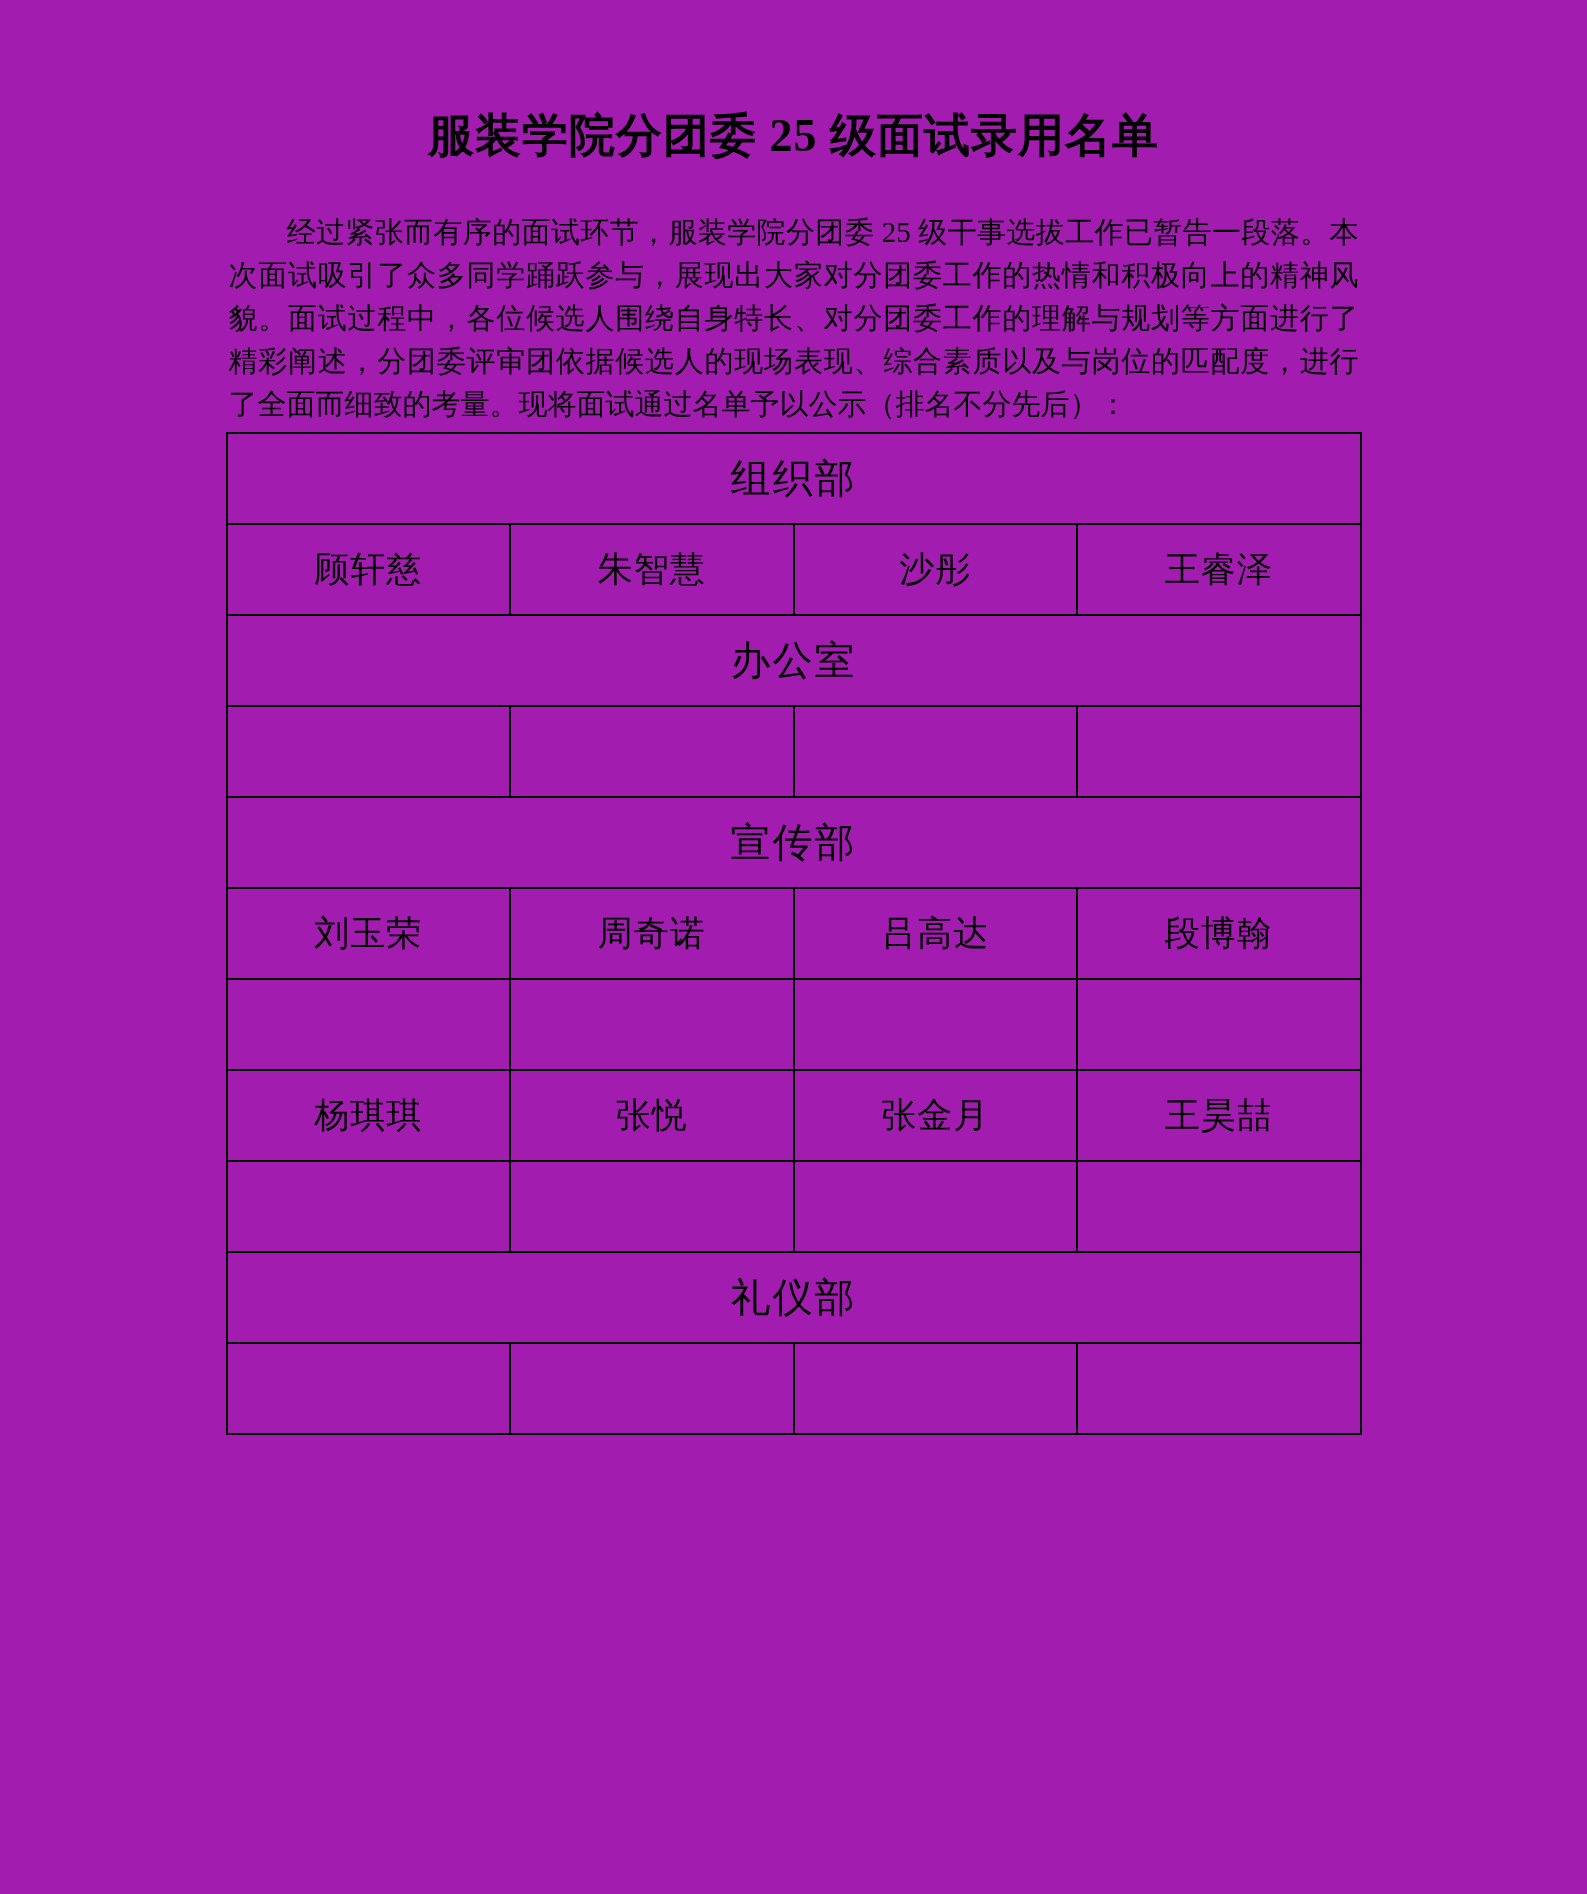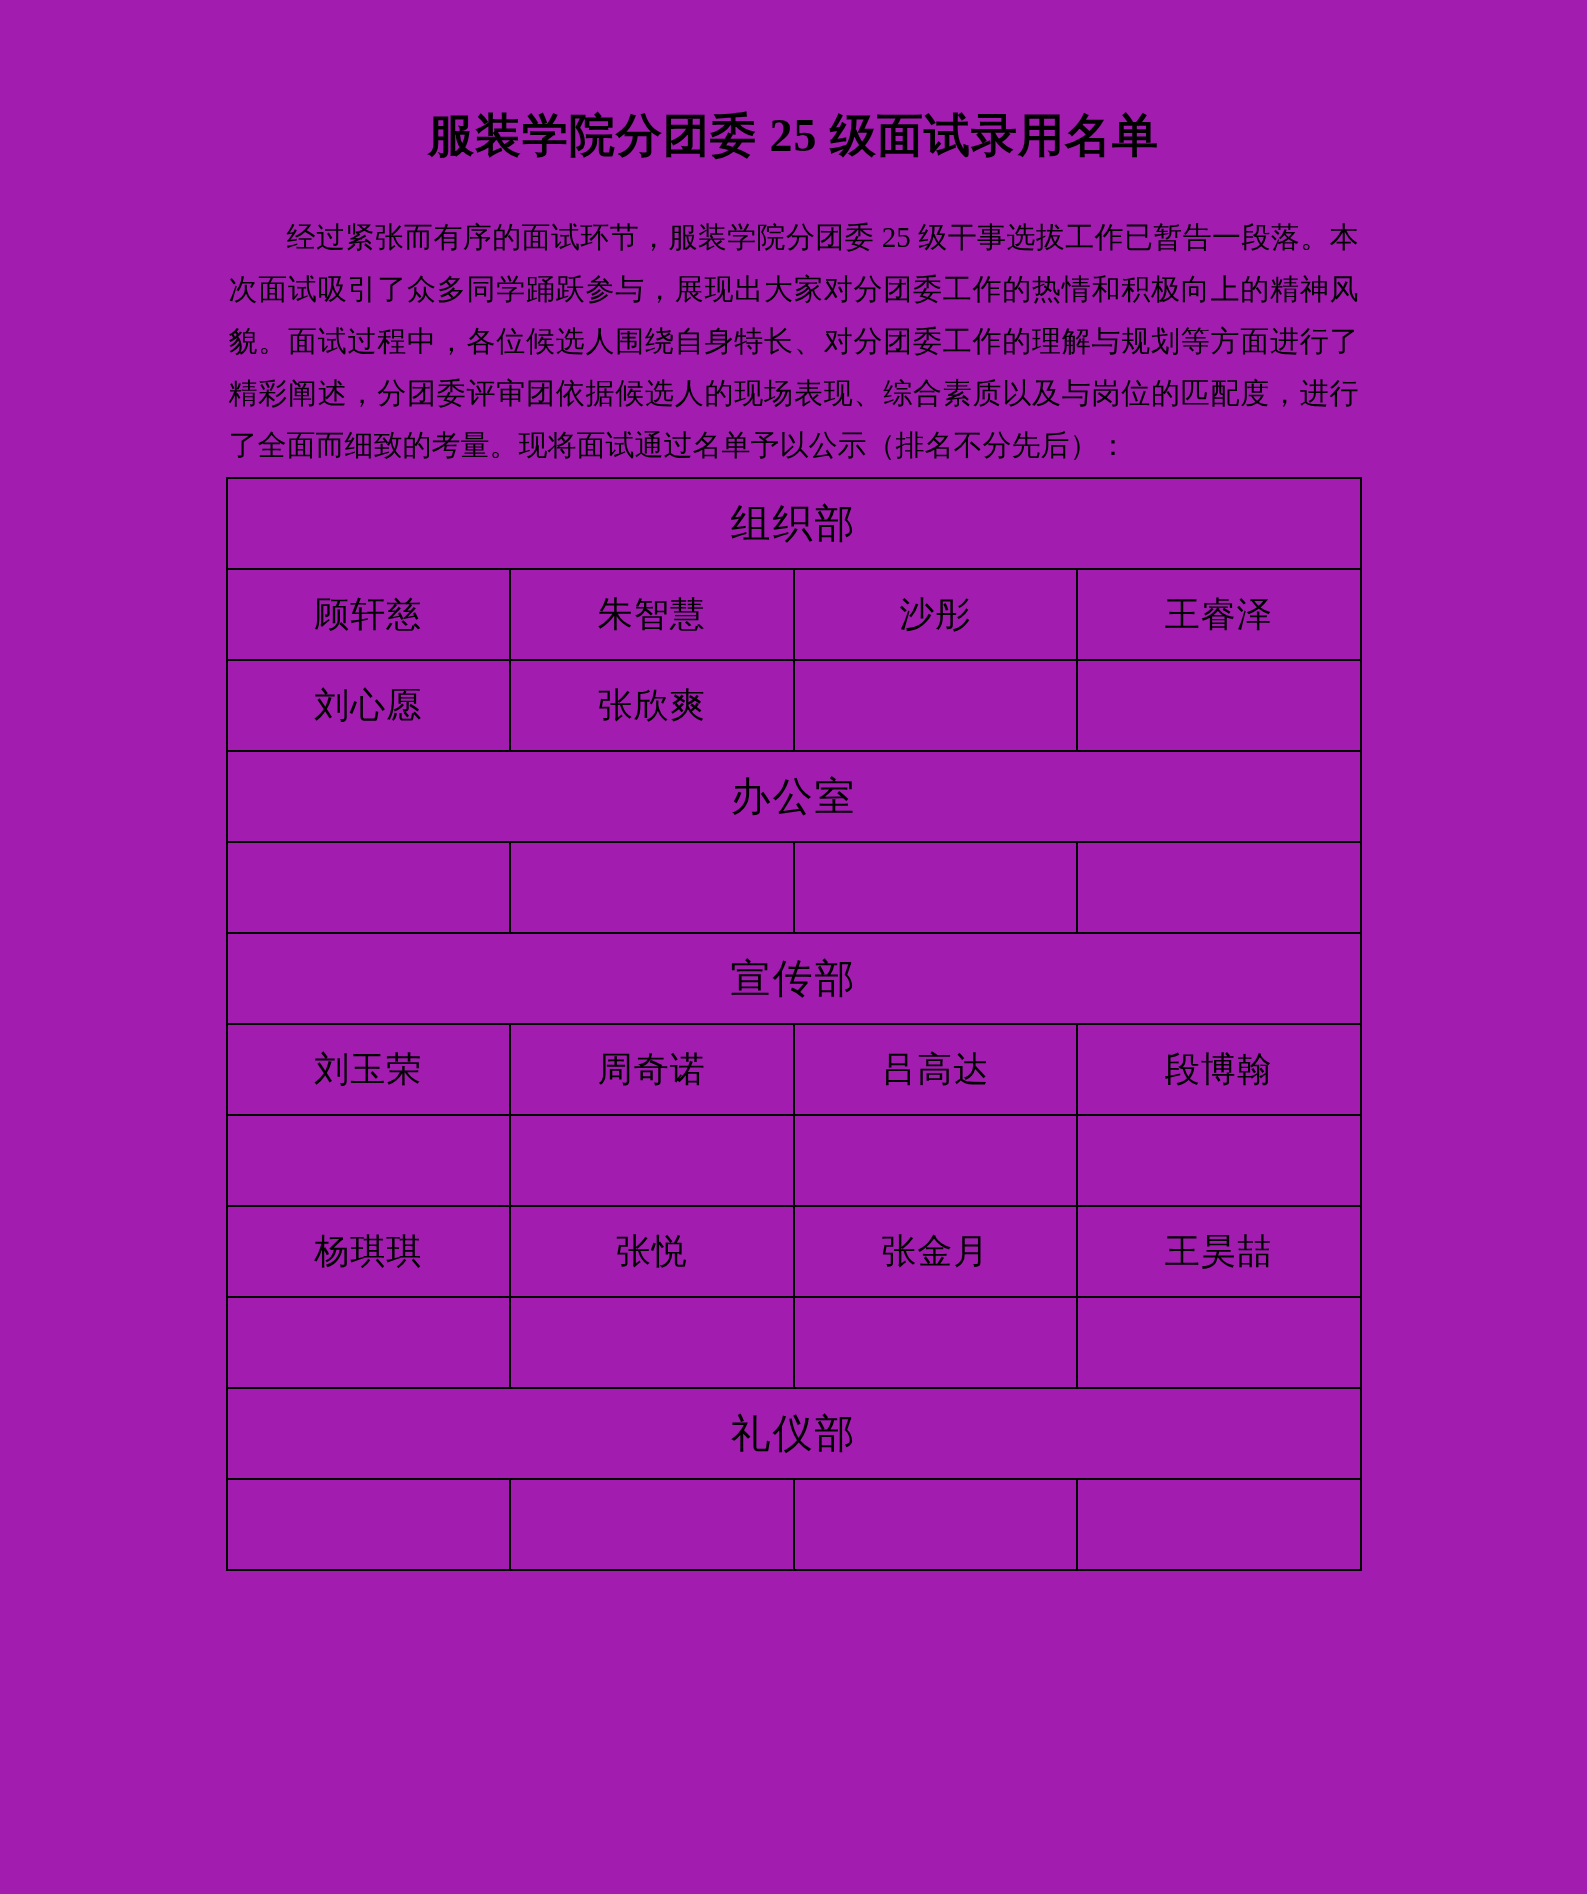--- a/index.html
+++ b/index.html
@@ -24,21 +24,21 @@
     text-align: center;
     font-size: 46px;
     font-weight: bold;
     line-height: 62px;
     letter-spacing: 1px;
   }
   .doc-intro {
     width: 1130px;
     margin: 44px auto 0 auto;
     font-size: 29px;
-    line-height: 52px;
+    line-height: 43px;
     text-align: justify;
     text-indent: 2em;
   }
   .roster-table {
     width: 1136px;
     margin: 6px auto 0 auto;
     border-collapse: collapse;
     table-layout: fixed;
   }
   .roster-table td {
@@ -70,26 +70,20 @@
   <table class="roster-table">
     <tbody>
         <tr>
           <td colspan="4" class="dept-header-cell">组织部</td>
         </tr>
         <tr>
           <td class="member-cell">顾轩慈</td>
           <td class="member-cell">朱智慧</td>
           <td class="member-cell">沙彤</td>
           <td class="member-cell">王睿泽</td>
-        </tr>
-        <tr>
-          <td class="member-cell">刘心愿</td>
-          <td class="member-cell">张欣爽</td>
-          <td class="empty-cell"></td>
-          <td class="empty-cell"></td>
         </tr>
         <tr>
           <td colspan="4" class="dept-header-cell">办公室</td>
         </tr>
         <tr>
           <td class="empty-cell"></td>
           <td class="empty-cell"></td>
           <td class="empty-cell"></td>
           <td class="empty-cell"></td>
         </tr>

